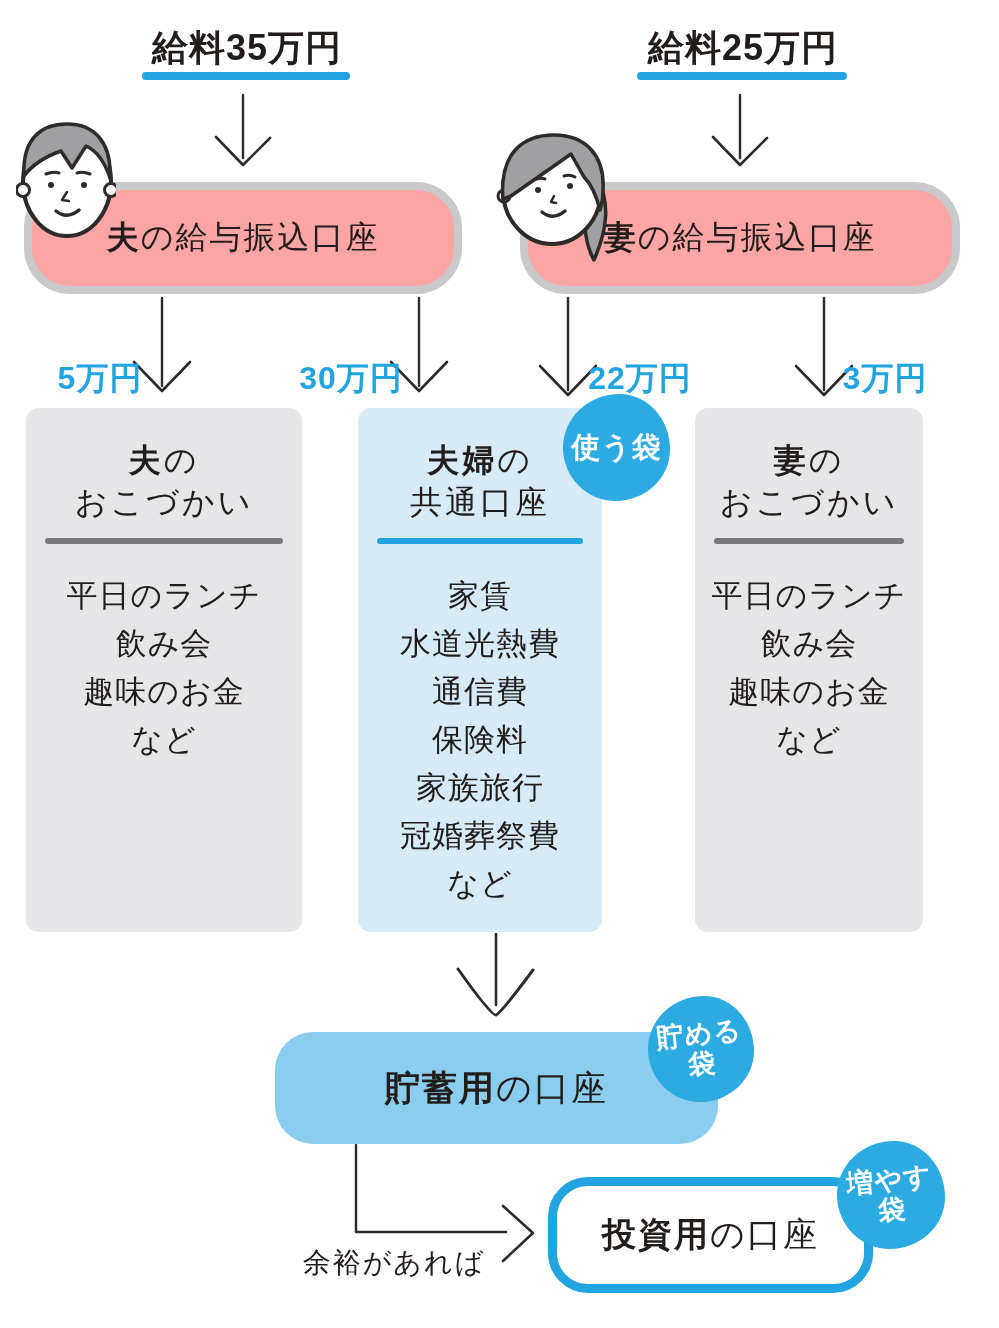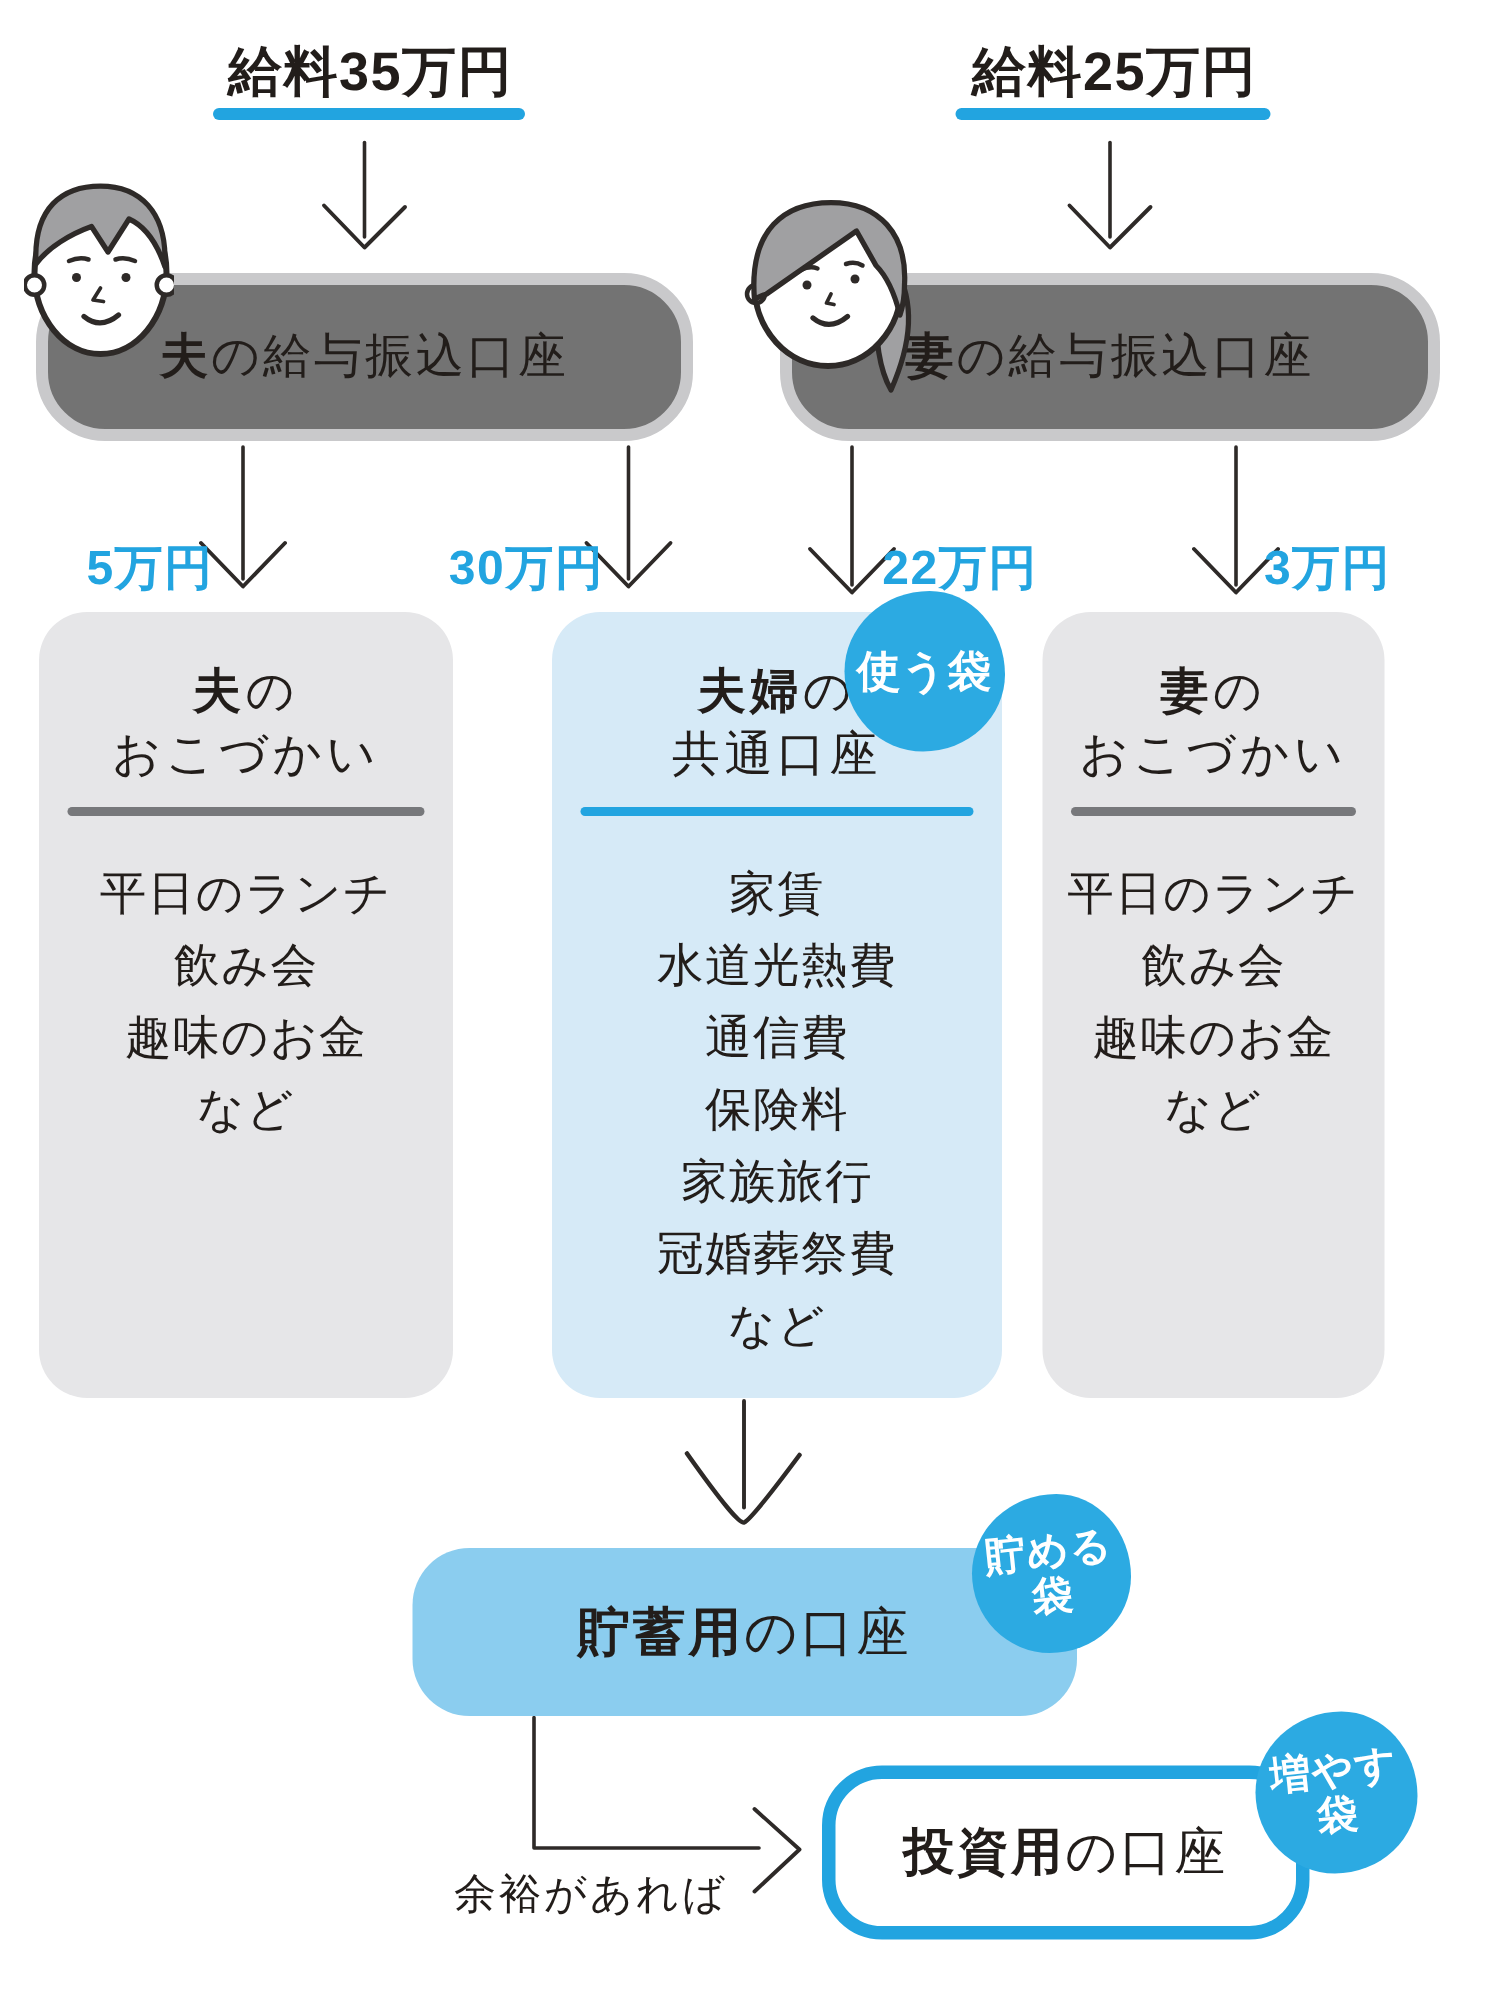--- a/index.html
+++ b/index.html
@@ -6,30 +6,30 @@
   .canvas{
     position:relative;width:999px;height:1328px;background:#fff;overflow:hidden;
     font-family:"Liberation Sans","DejaVu Sans",sans-serif;color:#221d1a;
   }
   .connectors{position:absolute;left:0;top:0;z-index:1;}
   
   .salary-label{position:absolute;width:240px;text-align:center;font-size:36px;font-weight:700;letter-spacing:1px;z-index:3;}
   .underline{position:absolute;height:8px;border-radius:4px;z-index:3;}
   
   .account-pill{
-    position:absolute;top:182px;height:112px;background:#737373;
+    position:absolute;top:182px;height:112px;background:#fca5a5;
     border:8px solid #c9c9cb;border-radius:46px;box-sizing:border-box;
     display:flex;align-items:center;justify-content:center;
     font-size:32px;letter-spacing:2px;z-index:2;
   }
   .owner{font-weight:700;}
   
   .amount{position:absolute;top:310px;text-align:center;font-size:32px;font-weight:700;letter-spacing:1px;z-index:3;margin-top:47px;}
   
-  .big-box{position:absolute;top:408px;height:524px;border-radius:32px;box-sizing:border-box;z-index:2;}
+  .big-box{position:absolute;top:408px;height:524px;border-radius:13px;box-sizing:border-box;z-index:2;}
   .box-title{position:absolute;top:32px;left:0;right:0;text-align:center;font-size:32px;letter-spacing:3px;line-height:40px;}
   .box-title2{position:absolute;top:74px;left:0;right:0;text-align:center;font-size:32px;letter-spacing:3px;line-height:40px;}
   .divider{position:absolute;top:130px;left:19px;right:19px;height:6px;border-radius:3px;}
   .items{position:absolute;top:164px;left:0;right:0;text-align:center;font-size:31px;letter-spacing:1px;}
   .item{line-height:48px;}
   
   .badge{
     position:absolute;display:flex;align-items:center;justify-content:center;
     color:#fff;font-weight:700;text-align:center;z-index:6;
     border-radius:53% 47% 51% 49% / 50% 52% 48% 50%;
@@ -137,21 +137,21 @@
     <div class="box-title2">おこづかい</div>
     <div class="divider" style="background:#77787b;"></div>
     <div class="items">
         <div class="item">平日のランチ</div>
         <div class="item">飲み会</div>
         <div class="item">趣味のお金</div>
         <div class="item">など</div>
       </div>
   </div>
 
-  <div class="big-box" style="left:368px;width:300px;background:#d6eaf7;">
+  <div class="big-box" style="left:358px;width:244px;background:#d6eaf7;">
     <div class="box-title"><span class="owner">夫婦</span><span>の</span></div>
     <div class="box-title2">共通口座</div>
     <div class="divider" style="background:#22a4e0;"></div>
     <div class="items">
         <div class="item">家賃</div>
         <div class="item">水道光熱費</div>
         <div class="item">通信費</div>
         <div class="item">保険料</div>
         <div class="item">家族旅行</div>
         <div class="item">冠婚葬祭費</div>

